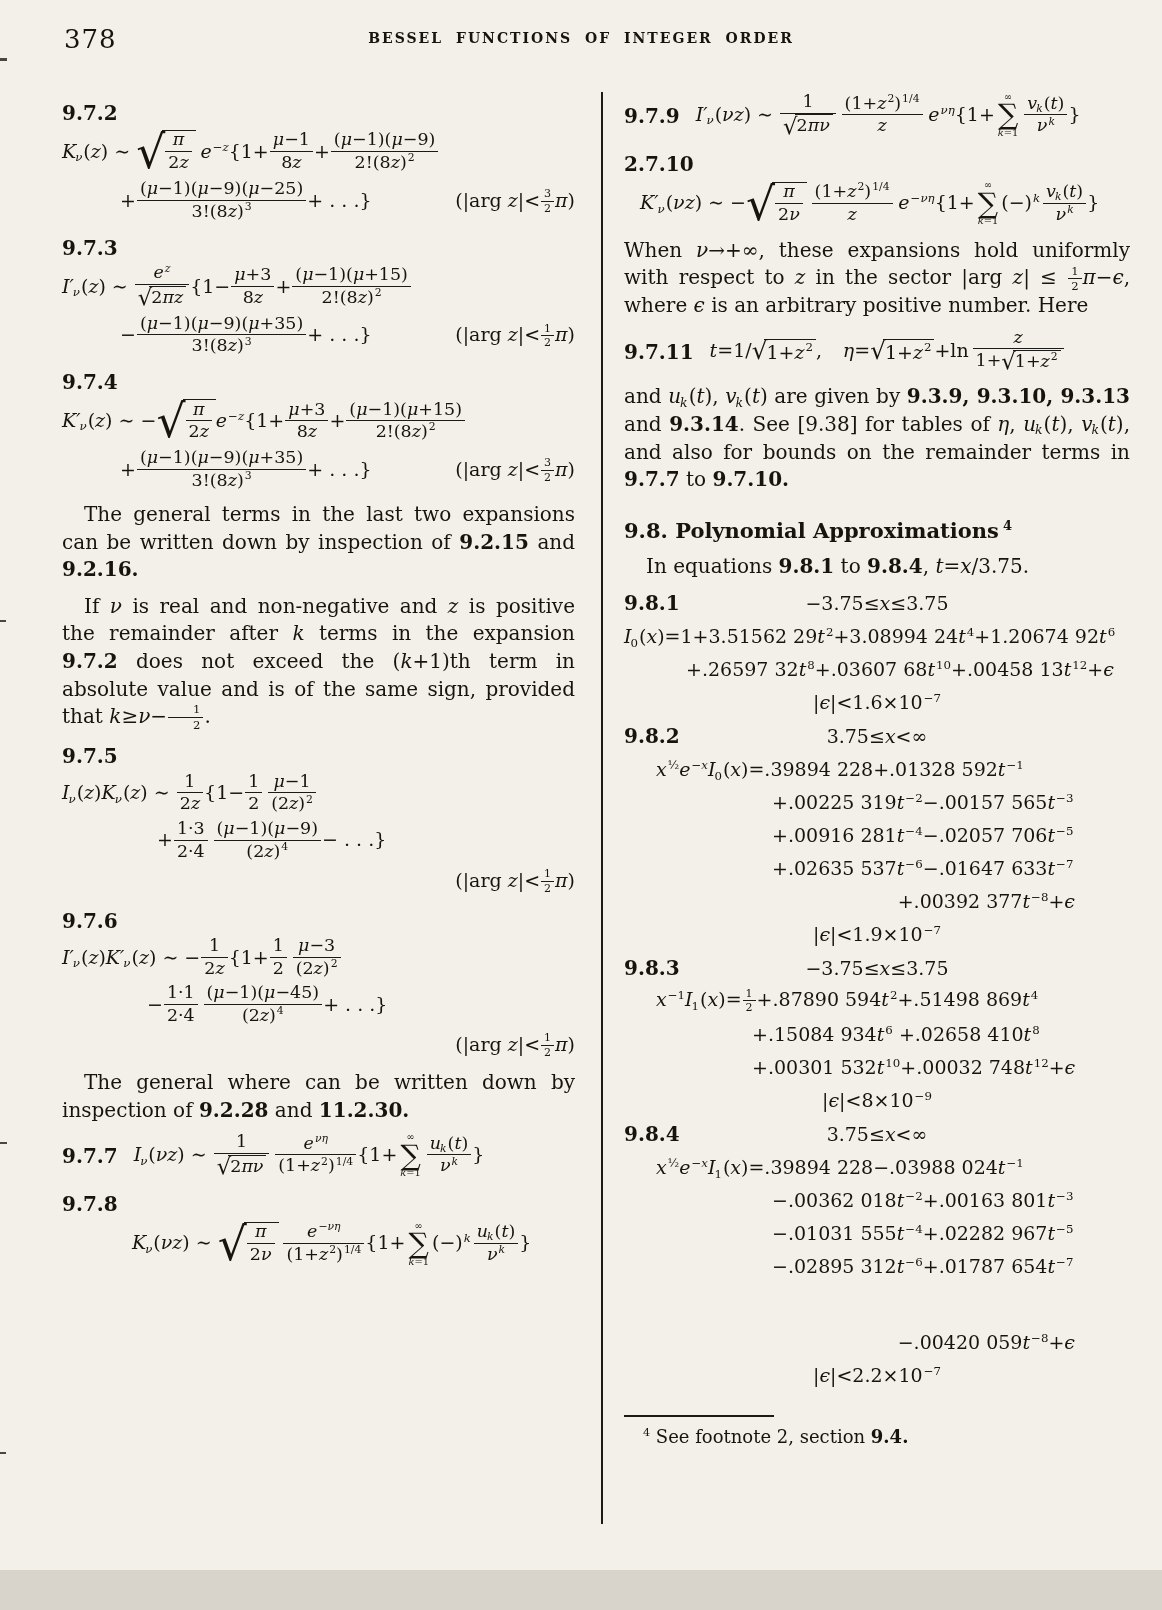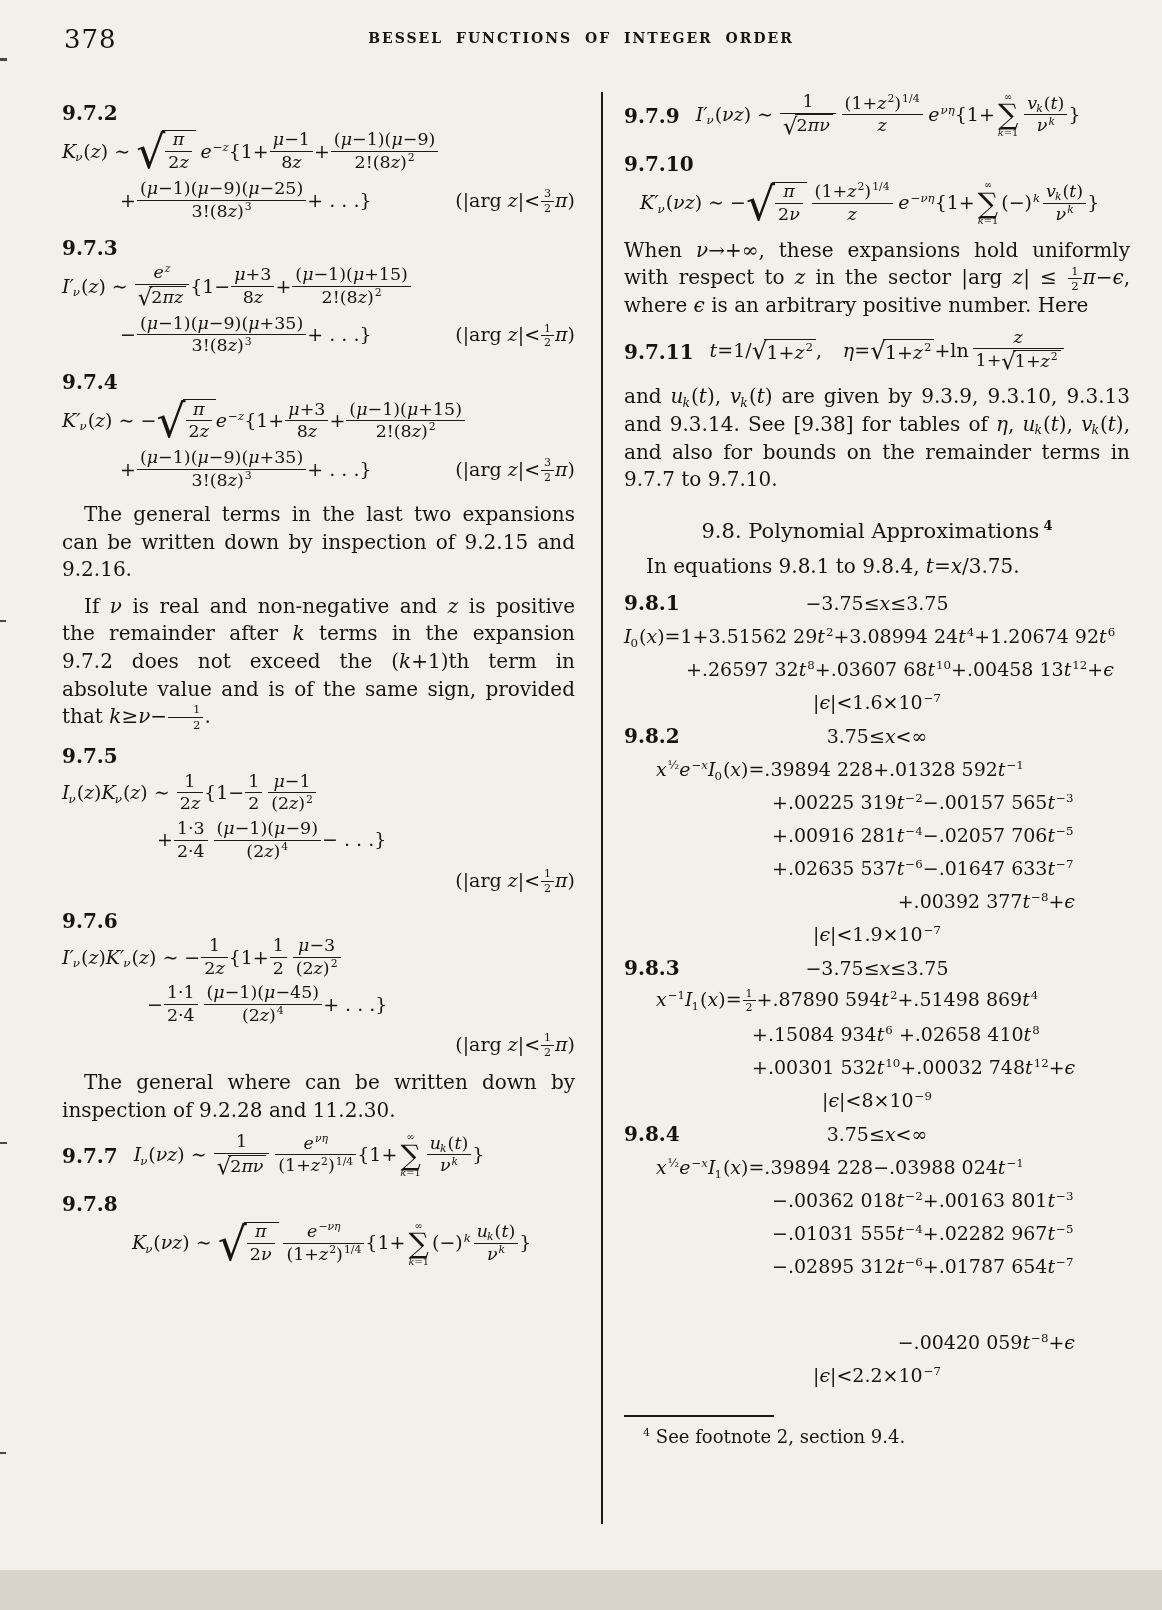--- a/index.html
+++ b/index.html
@@ -16,37 +16,37 @@
   .divider{position:absolute;left:601px;top:92px;width:2px;height:1432px;background:#1c1a17;}
   .col{position:absolute;top:88px;font-size:20px;}
   .col.leftc{left:62px;width:513px;}
   .col.rightc{left:624px;width:506px;}
 
   
   .para{text-align:justify;line-height:1.38;margin:9px 0;font-size:20px;}
   .para.ind{text-indent:22px;}
 
   
-  .subhead{text-align:center;font-weight:700;margin:26px 0 14px;font-size:18.5px;}
+  .subhead{font-weight:700;margin:26px 0 14px;font-size:18.5px;}
   .subhead.big{font-size:21px;margin:24px 0 10px;}
 
   
   .eqlabel-block{font-weight:700;font-size:20px;margin:13px 0 2px;}
   .eq-block{margin:2px 0 6px;}
   .eq-line{display:flex;align-items:center;margin:5px 0;min-height:28px;font-size:19px;}
   .eq-line.center{justify-content:center;position:relative;}
   .eq-line.center .eqlbl{position:absolute;left:0;}
   .eq-line.right{justify-content:flex-end;}
   .eqlbl{font-weight:700;margin-right:16px;font-size:20px;white-space:nowrap;}
   .mexp{white-space:nowrap;}
   .cond{margin-left:auto;padding-left:10px;white-space:nowrap;}
 
   
   .it{font-style:italic;}
-  .bd{font-weight:400;}
+  .bd{font-weight:700;}
   .msp{display:inline-block;}
   .msup{font-size:0.62em;position:relative;top:-0.62em;vertical-align:baseline;margin-left:1px;}
   .msub{font-size:0.62em;position:relative;top:0.28em;vertical-align:baseline;margin-left:-1px;margin-right:1px;}
   .mfrac{display:inline-block;vertical-align:middle;text-align:center;font-size:0.92em;line-height:1.12;margin:0 1px;position:relative;top:-0.08em;}
   .mfrac .num{display:block;padding:0 3px 1px;}
   .mfrac .den{display:block;border-top:1.6px solid #1c1a17;padding:1px 3px 0;}
   .mfrac.small{font-size:0.58em;line-height:1.05;top:-0.05em;}
   .mfrac.small .den{border-top-width:1.2px;}
   .msqrt{display:inline-flex;align-items:center;vertical-align:middle;position:relative;top:-0.05em;}
   .msqrt .rad{font-size:1.3em;line-height:1;margin-right:-3px;transform:translateY(1px);}
@@ -171,21 +171,21 @@
           <span class="mexp"><span class="it">I′</span><span class="msub"><span class="it">ν</span></span><span class="rm">(</span><span class="it">νz</span><span class="rm">) ∼ </span><span class="mfrac"><span class="num"><span class="rm">1</span></span><span class="den"><span class="msqrt">
                   <span class="rad">√</span>
                   <span class="rbar"><span class="rm">2</span><span class="it">πν</span></span>
                 </span></span></span><span class="msp" style="width: 0.2em;"></span><span class="mfrac"><span class="num"><span class="rm">(1+</span><span class="it">z</span><span class="msup"><span class="rm">2</span></span><span class="rm">)</span><span class="msup"><span class="rm">1/4</span></span></span><span class="den"><span class="it">z</span></span></span><span class="msp" style="width: 0.25em;"></span><span class="it">e</span><span class="msup"><span class="it">νη</span></span><span class="rm">{1+</span><span class="msum">
               <span class="hi"><span class="rm">∞</span></span>
               <span class="sg">∑</span>
               <span class="lo"><span class="it">k</span><span class="rm">=1</span></span>
             </span><span class="msp" style="width: 0.1em;"></span><span class="mfrac"><span class="num"><span class="it">v</span><span class="msub"><span class="it">k</span></span><span class="rm">(</span><span class="it">t</span><span class="rm">)</span></span><span class="den"><span class="it">ν</span><span class="msup"><span class="it">k</span></span></span></span><span class="rm">}</span></span>
         </div>
       </div>
-      <div class="eqlabel-block">9.7.10</div>
+      <div class="eqlabel-block">2.7.10</div>
       <div class="eq-block">
         <div class="eq-line">
           <span class="mexp" style="padding-left: 16px;"><span class="it">K′</span><span class="msub"><span class="it">ν</span></span><span class="rm">(</span><span class="it">νz</span><span class="rm">) ∼ −</span><span class="msqrt tall">
               <span class="rad">√</span>
               <span class="rbar"><span class="mfrac"><span class="num"><span class="it">π</span></span><span class="den"><span class="rm">2</span><span class="it">ν</span></span></span></span>
             </span><span class="msp" style="width: 0.2em;"></span><span class="mfrac"><span class="num"><span class="rm">(1+</span><span class="it">z</span><span class="msup"><span class="rm">2</span></span><span class="rm">)</span><span class="msup"><span class="rm">1/4</span></span></span><span class="den"><span class="it">z</span></span></span><span class="msp" style="width: 0.25em;"></span><span class="it">e</span><span class="msup"><span class="rm">−</span><span class="it">νη</span></span><span class="rm">{1+</span><span class="msum">
               <span class="hi"><span class="rm">∞</span></span>
               <span class="sg">∑</span>
               <span class="lo"><span class="it">k</span><span class="rm">=1</span></span>
             </span><span class="rm">(−)</span><span class="msup"><span class="it">k</span></span><span class="msp" style="width: 0.1em;"></span><span class="mfrac"><span class="num"><span class="it">v</span><span class="msub"><span class="it">k</span></span><span class="rm">(</span><span class="it">t</span><span class="rm">)</span></span><span class="den"><span class="it">ν</span><span class="msup"><span class="it">k</span></span></span></span><span class="rm">}</span></span>

